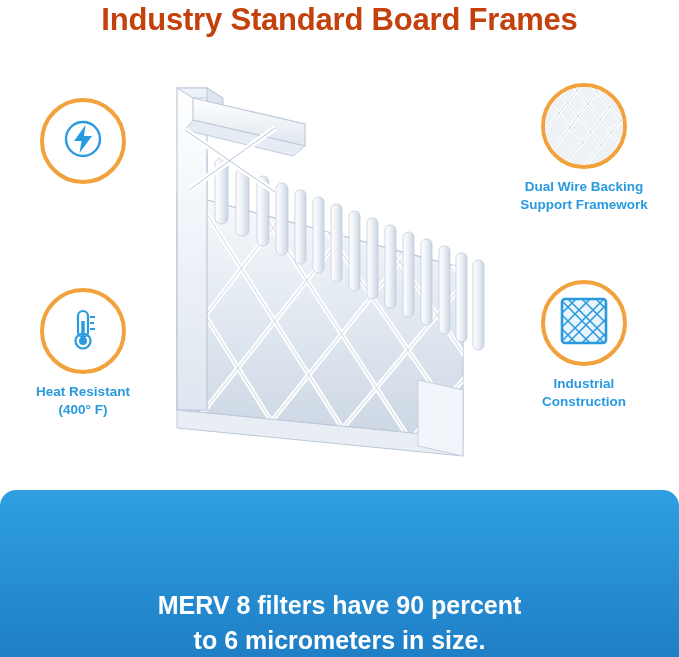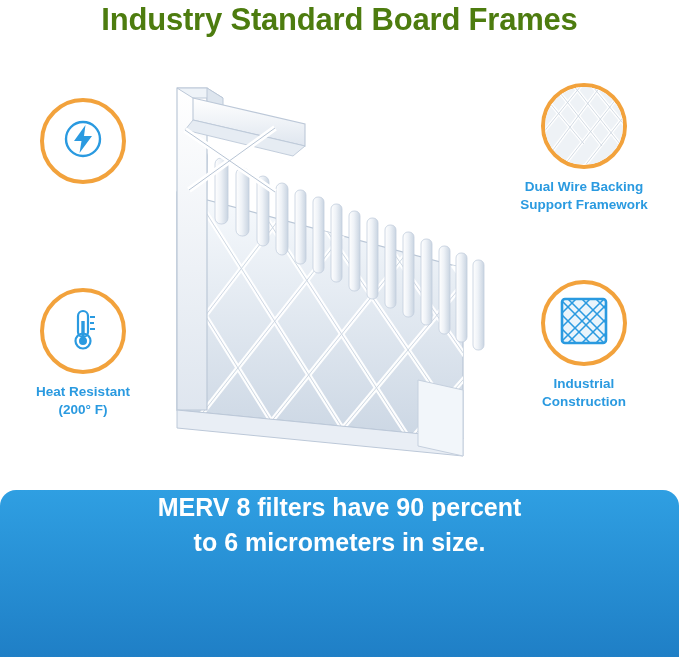--- a/index.html
+++ b/index.html
@@ -22,21 +22,21 @@
 
   
   .title {
     position: absolute;
     top: 2px;
     left: 0;
     width: 679px;
     text-align: center;
     font-size: 31px;
     font-weight: bold;
-    color: #4d7c0f;
+    color: #c2410c;
     letter-spacing: -0.2px;
     white-space: nowrap;
   }
 
   
   .feature {
     position: absolute;
     width: 150px;
     text-align: center;
   }
@@ -71,21 +71,21 @@
   .banner {
     position: absolute;
     left: 0;
     bottom: 0;
     width: 679px;
     height: 167px;
     background: linear-gradient(180deg, #2f9fe2 0%, #1f7fc6 100%);
     border-top-left-radius: 16px;
     border-top-right-radius: 16px;
     display: flex;
-    align-items: flex-start;
+    align-items: flex-end;
     justify-content: center;
   }
   .banner-text {
     color: #ffffff;
     font-size: 25px;
     font-weight: bold;
     line-height: 1.38;
     text-align: center;
     padding: 0 26px;
   }
@@ -215,21 +215,21 @@
           <circle cx="26" cy="38" r="4" fill="#2a9ae0"></circle>
           <rect x="24.3" y="18" width="3.4" height="18" fill="#2a9ae0"></rect>
           <line x1="33" y1="14" x2="38" y2="14" stroke="#2a9ae0" stroke-width="2"></line>
           <line x1="33" y1="20" x2="37" y2="20" stroke="#2a9ae0" stroke-width="2"></line>
           <line x1="33" y1="26" x2="38" y2="26" stroke="#2a9ae0" stroke-width="2"></line>
         </svg>
       </span>
     </div>
     <div class="feature-label">
       <div>Heat Resistant</div>
-      <div>(200° F)</div>
+      <div>(400° F)</div>
     </div>
   </div>
 
   <div class="feature f-right-1">
     <div class="badge">
       <span>
         <svg width="80" height="80" viewBox="0 0 80 80">
           <rect width="80" height="80" fill="#eef2f6"></rect>
           <g stroke="#ffffff" stroke-width="3.4" fill="none" opacity="0.95">
             <path d="M-10,0 L40,60"></path>

